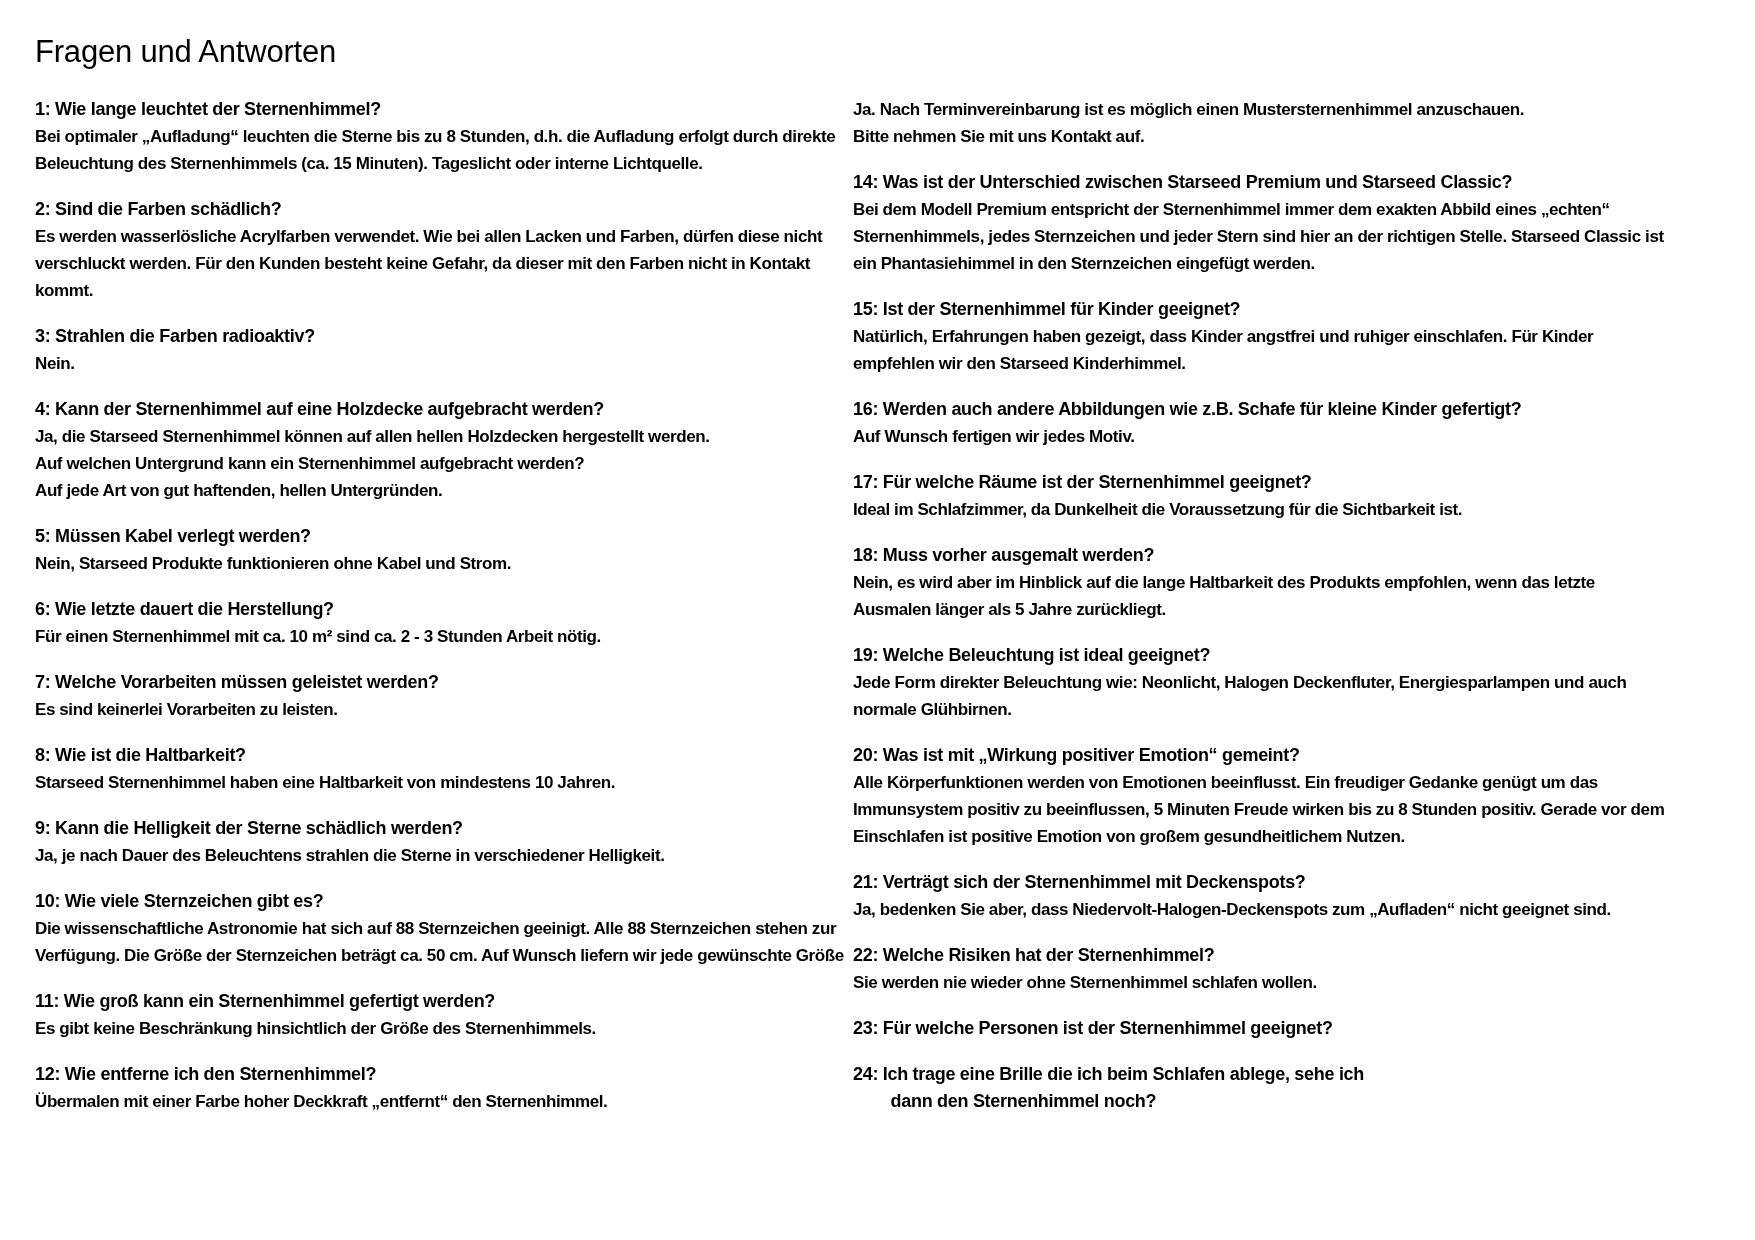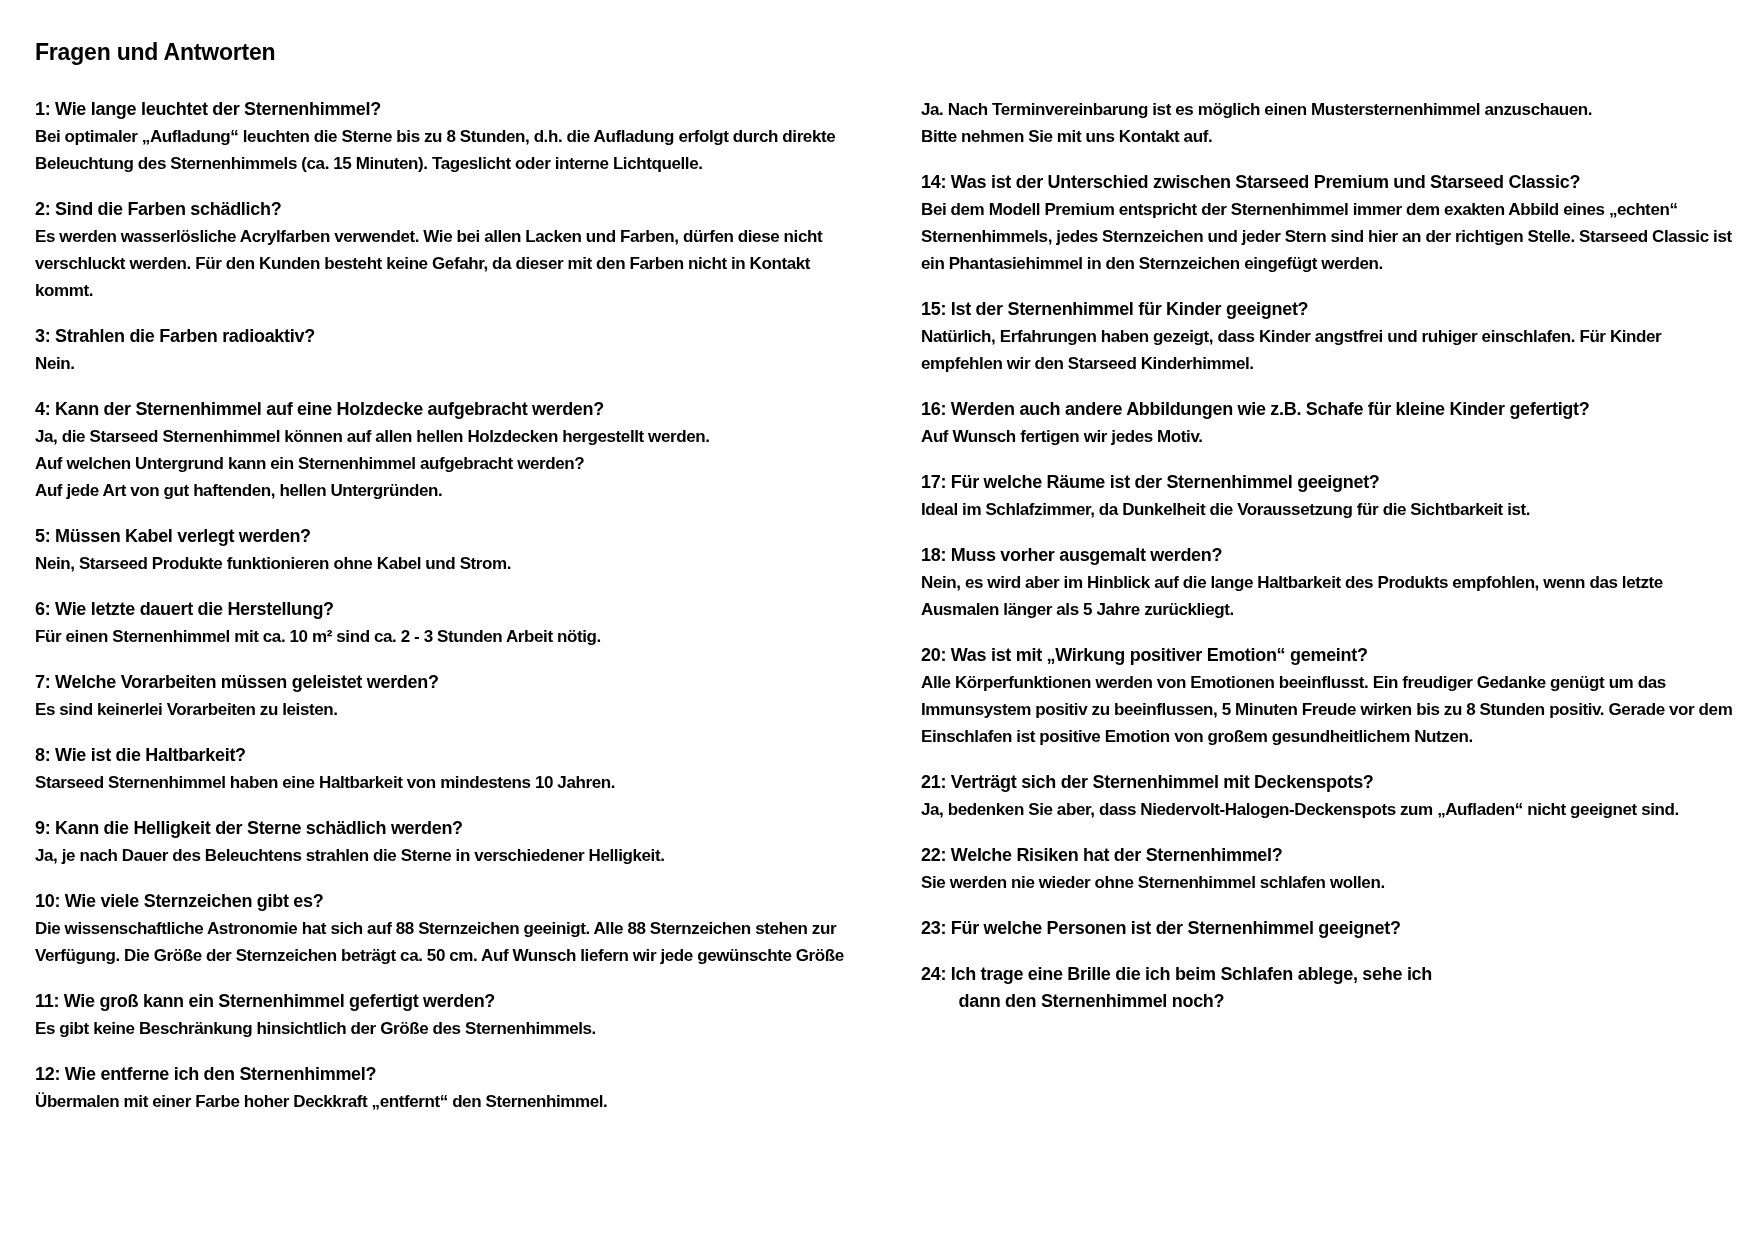--- a/index.html
+++ b/index.html
@@ -9,29 +9,28 @@
     width: 1755px;
     height: 1240px;
     box-sizing: border-box;
     background: #ffffff;
     color: #000000;
     font-family: "Liberation Sans", sans-serif;
     padding: 38px 20px 0 35px;
     overflow: hidden;
   }
   .title {
-    font-size: 23px;
-    font-weight: bold;
+    font-size: 31px;
+    font-weight: normal;
     letter-spacing: -0.2px;
     margin: 0 0 30px 0;
     line-height: 28px;
   }
   .columns {
     display: flex;
-    gap: 68px;
     align-items: flex-start;
   }
   .col { display: block; }
   .col-left  { width: 818px; }
   .col-right { width: 812px; }
   .qa-item { margin-bottom: 19px; }
   .question {
     font-size: 18px;
     font-weight: bold;
     line-height: 27px;
@@ -125,20 +124,24 @@
         </div>
         <div class="qa-item">
           <h3 class="question">17: Für welche Räume ist der Sternenhimmel geeignet?</h3>
           <p class="answer">Ideal im Schlafzimmer, da Dunkelheit die Voraussetzung für die Sichtbarkeit ist.</p>
         </div>
         <div class="qa-item">
           <h3 class="question">18: Muss vorher ausgemalt werden?</h3>
           <p class="answer">Nein, es wird aber im Hinblick auf die lange Haltbarkeit des Produkts empfohlen, wenn das letzte Ausmalen länger als 5 Jahre zurückliegt.</p>
         </div>
         <div class="qa-item">
+          <h3 class="question">19: Welche Beleuchtung ist ideal geeignet?</h3>
+          <p class="answer">Jede Form direkter Beleuchtung wie: Neonlicht, Halogen Deckenfluter, Energiesparlampen und auch normale Glühbirnen.</p>
+        </div>
+        <div class="qa-item">
           <h3 class="question">20: Was ist mit „Wirkung positiver Emotion“ gemeint?</h3>
           <p class="answer">Alle Körperfunktionen werden von Emotionen beeinflusst. Ein freudiger Gedanke genügt um das Immunsystem positiv zu beeinflussen, 5 Minuten Freude wirken bis zu 8 Stunden positiv. Gerade vor dem Einschlafen ist positive Emotion von großem gesundheitlichem Nutzen.</p>
         </div>
         <div class="qa-item">
           <h3 class="question">21: Verträgt sich der Sternenhimmel mit Deckenspots?</h3>
           <p class="answer">Ja, bedenken Sie aber, dass Niedervolt-Halogen-Deckenspots zum „Aufladen“ nicht geeignet sind.</p>
         </div>
         <div class="qa-item">
           <h3 class="question">22: Welche Risiken hat der Sternenhimmel?</h3>
           <p class="answer">Sie werden nie wieder ohne Sternenhimmel schlafen wollen.</p>

